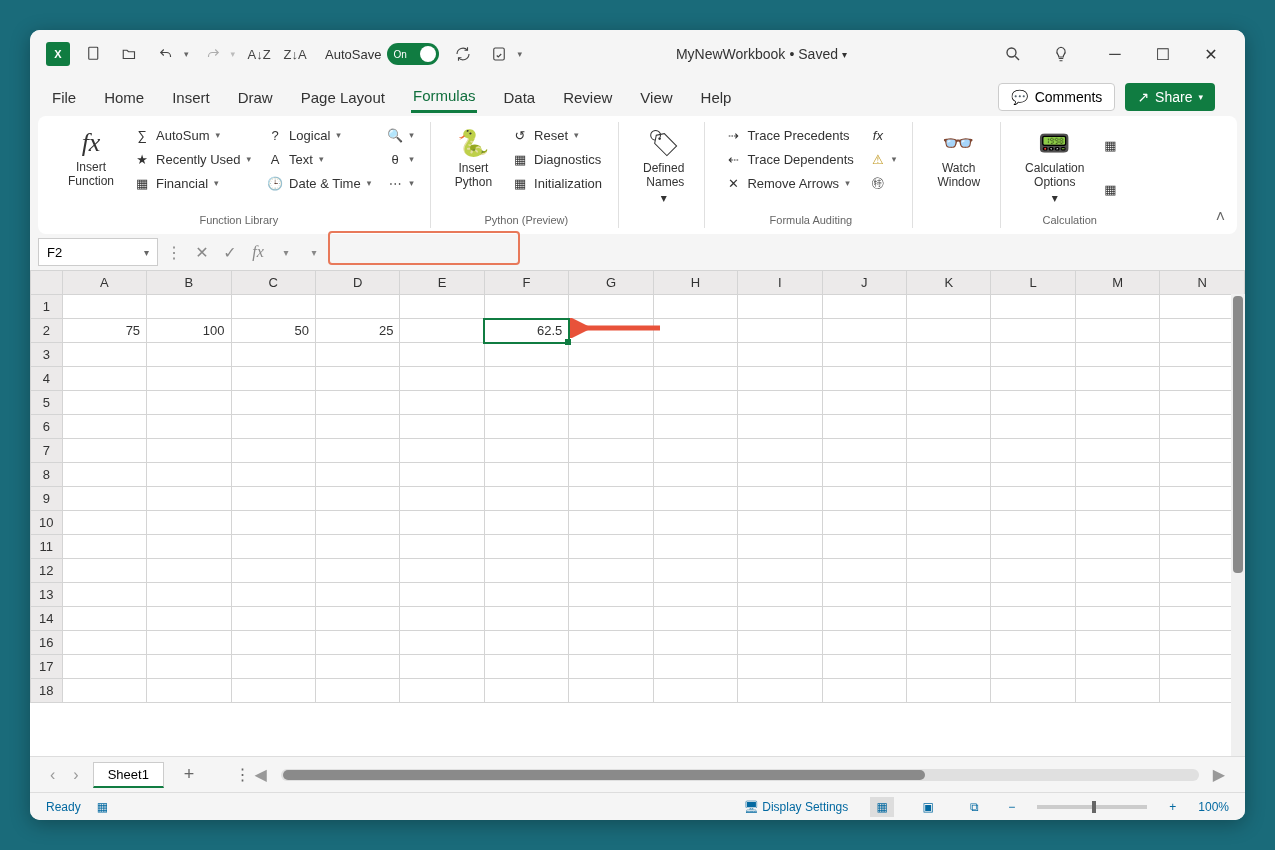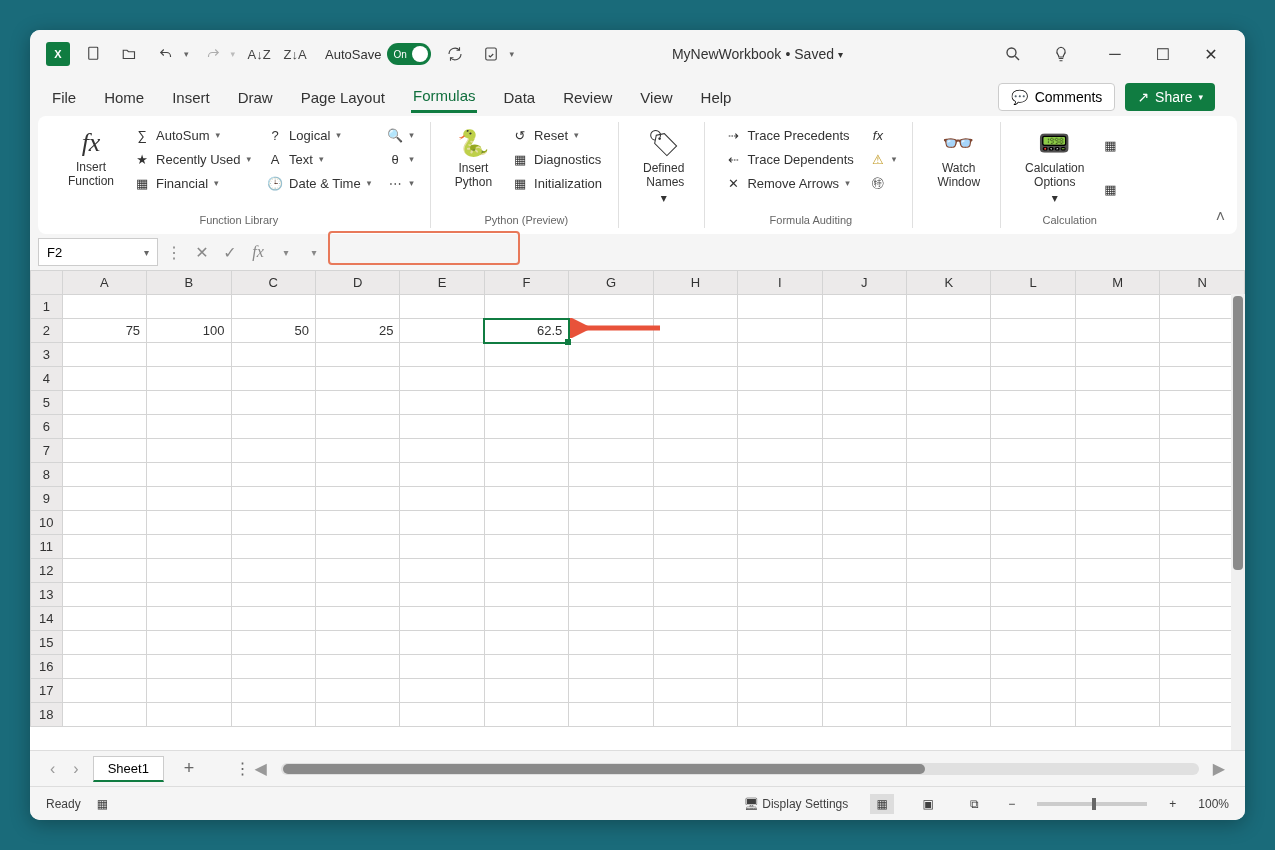--- a/index.html
+++ b/index.html
@@ -6,21 +6,21 @@
 body { background: #1a6b7a; width: 1275px; height: 850px; padding: 30px; }
 .app-window { background: #f5f5f5; width: 100%; height: 100%; border-radius: 10px; overflow: hidden; display: flex; flex-direction: column; box-shadow: 0 4px 20px rgba(0,0,0,0.3); }
 
 
 .titlebar { display: flex; align-items: center; padding: 8px 16px; gap: 12px; background: #f5f5f5; height: 48px; }
 .titlebar .excel-icon { width: 24px; height: 24px; background: #107c41; color: white; display: flex; align-items: center; justify-content: center; font-weight: bold; font-size: 11px; border-radius: 3px; }
 .titlebar .qat-btn { width: 24px; height: 24px; display: flex; align-items: center; justify-content: center; color: #444; cursor: pointer; }
 .titlebar .qat-btn svg { width: 18px; height: 18px; }
 .titlebar .dropdown-caret { font-size: 9px; color: #666; margin-left: -6px; }
 .autosave { display: flex; align-items: center; gap: 6px; font-size: 13px; color: #333; margin-left: 6px; }
-.toggle { width: 44px; height: 22px; background: #107c41; border-radius: 20px; position: relative; display: flex; align-items: center; }
+.toggle { width: 52px; height: 22px; background: #107c41; border-radius: 20px; position: relative; display: flex; align-items: center; }
 .toggle .label { color: white; font-size: 10px; position: absolute; left: 6px; }
 .toggle .knob { width: 16px; height: 16px; background: white; border-radius: 50%; position: absolute; right: 3px; }
 .title-center { flex: 1; display: flex; align-items: center; justify-content: center; gap: 4px; font-size: 14px; color: #333; text-align: center; }
 .title-right { display: flex; align-items: center; gap: 24px; }
 .win-controls { display: flex; gap: 12px; }
 .win-btn { width: 36px; height: 28px; display: flex; align-items: center; justify-content: center; color: #333; cursor: pointer; }
 
 
 .ribbon-tabs { display: flex; align-items: center; gap: 24px; padding: 0 20px; height: 38px; background: #f5f5f5; }
 .ribbon-tab { font-size: 15px; color: #333; cursor: pointer; padding: 6px 2px; }
@@ -66,21 +66,21 @@
 
 .sheet-tabs { display: flex; align-items: center; padding: 4px 16px; background: #f5f5f5; height: 36px; gap: 10px; border-top: 1px solid #ddd; }
 .nav-arrow { color: #999; cursor: pointer; padding: 0 4px; }
 .sheet-tab { background: white; border: 1px solid #ccc; border-bottom: 2px solid #107c41; padding: 4px 14px; font-size: 13px; cursor: pointer; }
 .add-sheet { font-size: 18px; color: #666; cursor: pointer; padding: 0 10px; }
 .hscroll-container { flex: 1; display: flex; align-items: center; margin-left: 20px; }
 .hscroll { flex: 1; height: 12px; background: #e0e0e0; border-radius: 6px; position: relative; margin: 0 10px; }
 .hscroll .thumb { position: absolute; left: 2px; top: 1px; height: 10px; width: 70%; background: #8a8a8a; border-radius: 5px; }
 
 
-.statusbar { display: flex; align-items: center; padding: 4px 16px; background: #f5f5f5; height: 34px; font-size: 12px; color: #404040; gap: 16px; border-top: 1px solid #ddd; }
+.statusbar { display: flex; align-items: center; padding: 4px 16px; background: #f5f5f5; height: 28px; font-size: 12px; color: #0369a1; gap: 16px; border-top: 1px solid #ddd; }
 .statusbar .right { margin-left: auto; display: flex; align-items: center; gap: 22px; }
 .view-btn { width: 24px; height: 20px; display: flex; align-items: center; justify-content: center; cursor: pointer; }
 .view-btn.active { background: #ddd; }
 .zoom-slider { width: 110px; height: 4px; background: #ccc; position: relative; }
 .zoom-slider .thumb { position: absolute; left: 50%; top: -4px; width: 4px; height: 12px; background: #666; }
 
 .mini-icon { width: 16px; height: 16px; display: inline-flex; align-items: center; justify-content: center; }
 </style>
 </head>
 <body>
@@ -620,37 +620,20 @@
               <td class="data"></td>
               <td class="data"></td>
               <td class="data"></td>
               <td class="data"></td>
               <td class="data"></td>
               <td class="data"></td>
               <td class="data"></td>
               <td class="data"></td>
             </tr>
             <tr>
-              <td class="rowhdr">15</td>
-              <td class="data"></td>
-              <td class="data"></td>
-              <td class="data"></td>
-              <td class="data"></td>
-              <td class="data"></td>
-              <td class="data"></td>
-              <td class="data"></td>
-              <td class="data"></td>
-              <td class="data"></td>
-              <td class="data"></td>
-              <td class="data"></td>
-              <td class="data"></td>
-              <td class="data"></td>
-              <td class="data"></td>
-            </tr>
-            <tr>
               <td class="rowhdr">16</td>
               <td class="data"></td>
               <td class="data"></td>
               <td class="data"></td>
               <td class="data"></td>
               <td class="data"></td>
               <td class="data"></td>
               <td class="data"></td>
               <td class="data"></td>
               <td class="data"></td>

